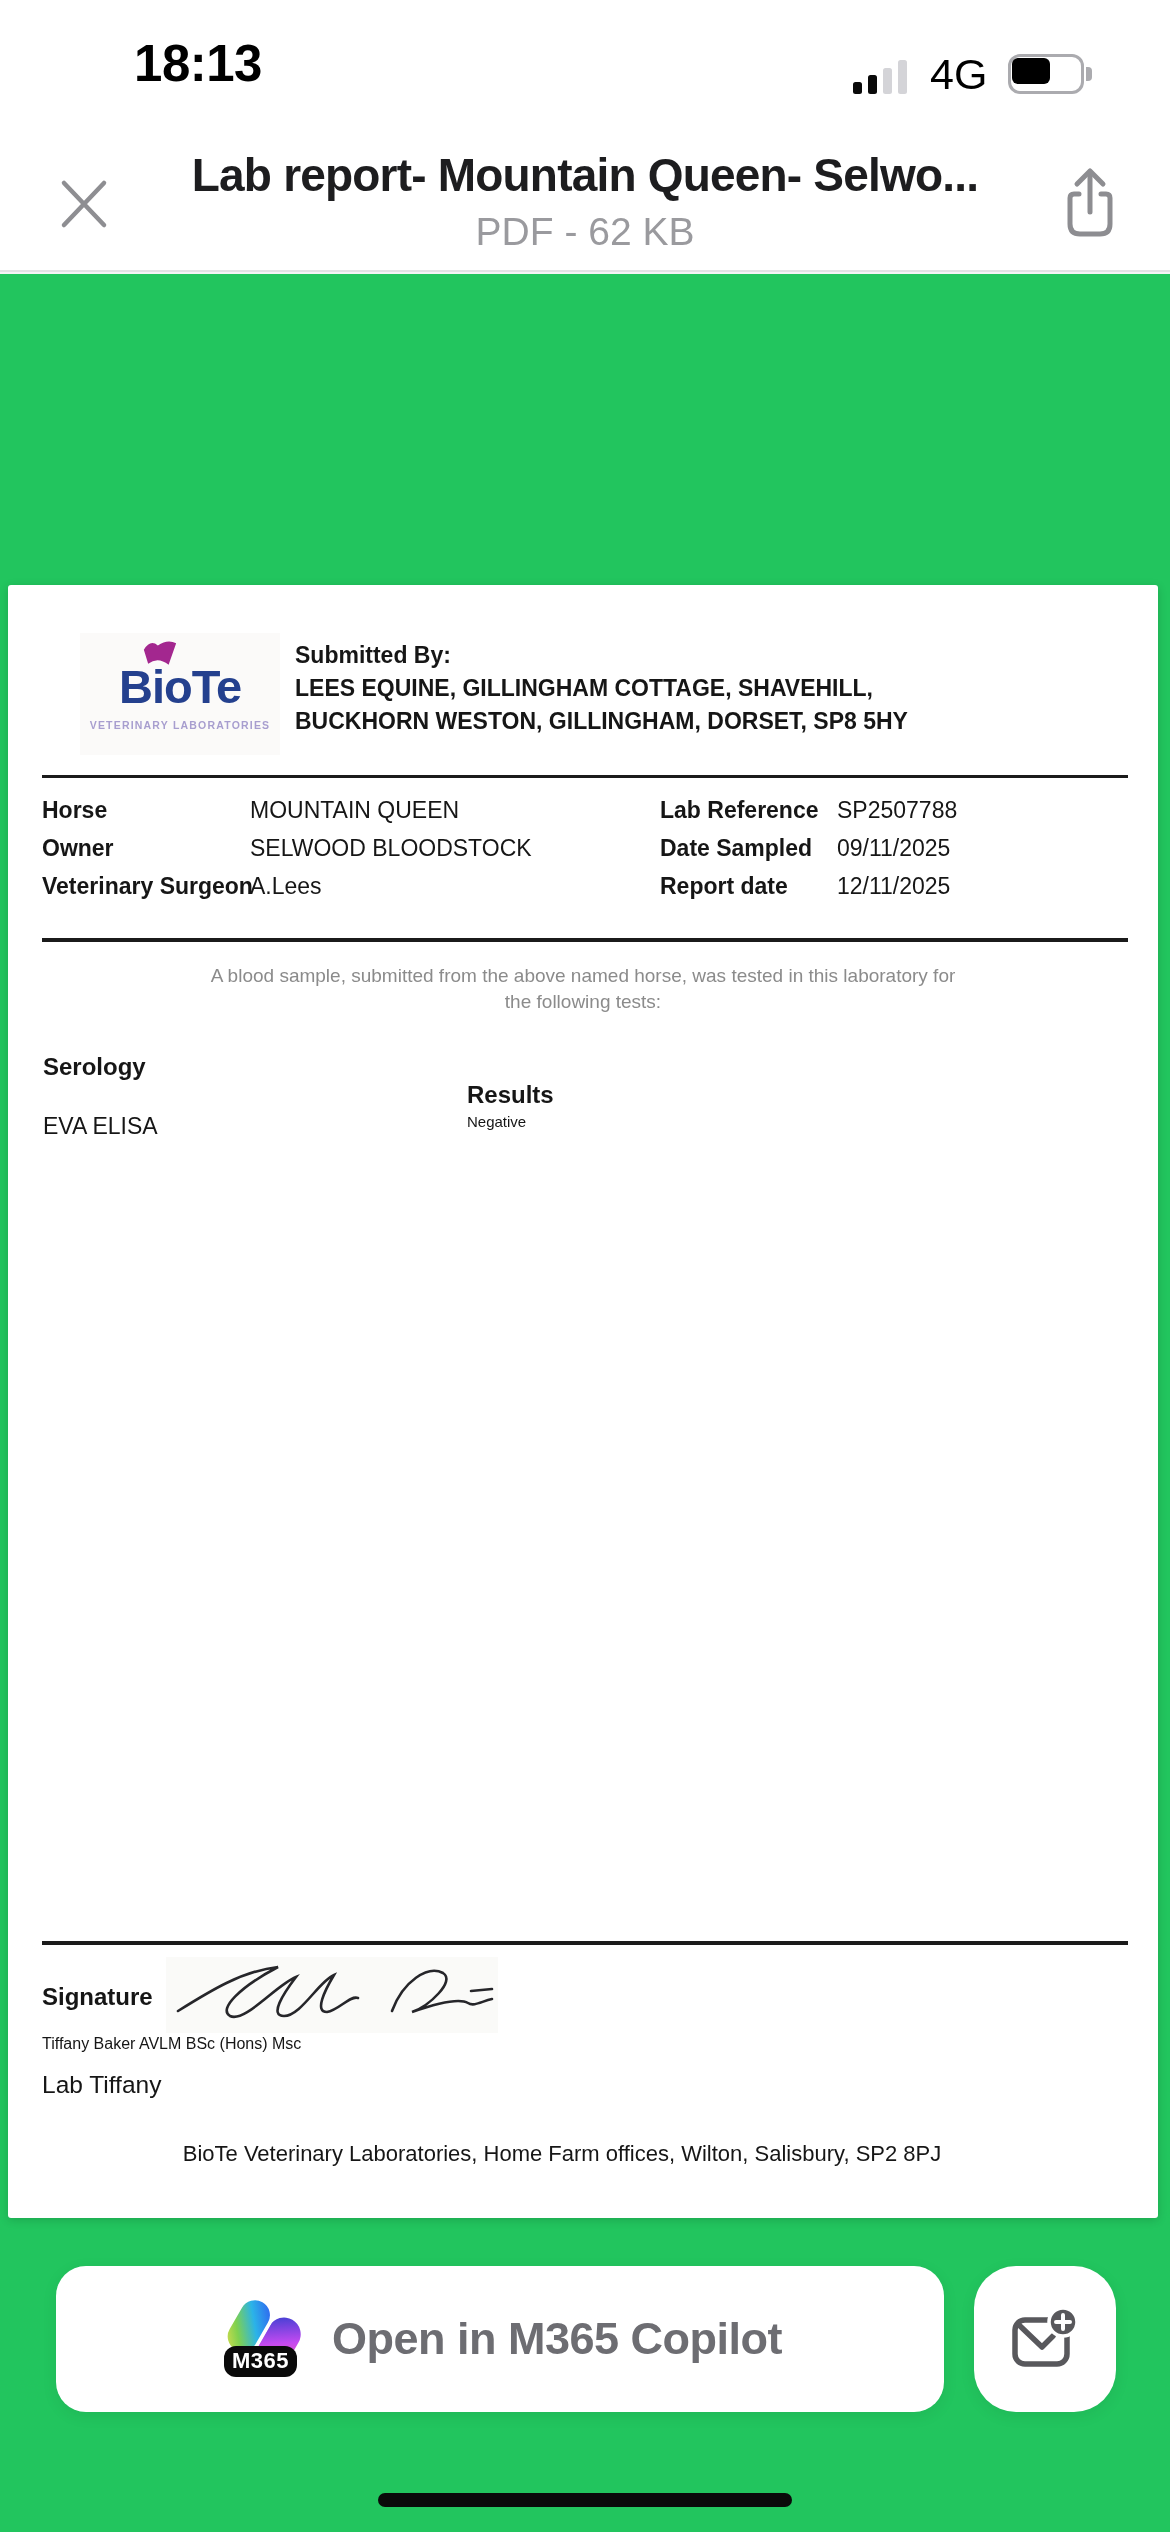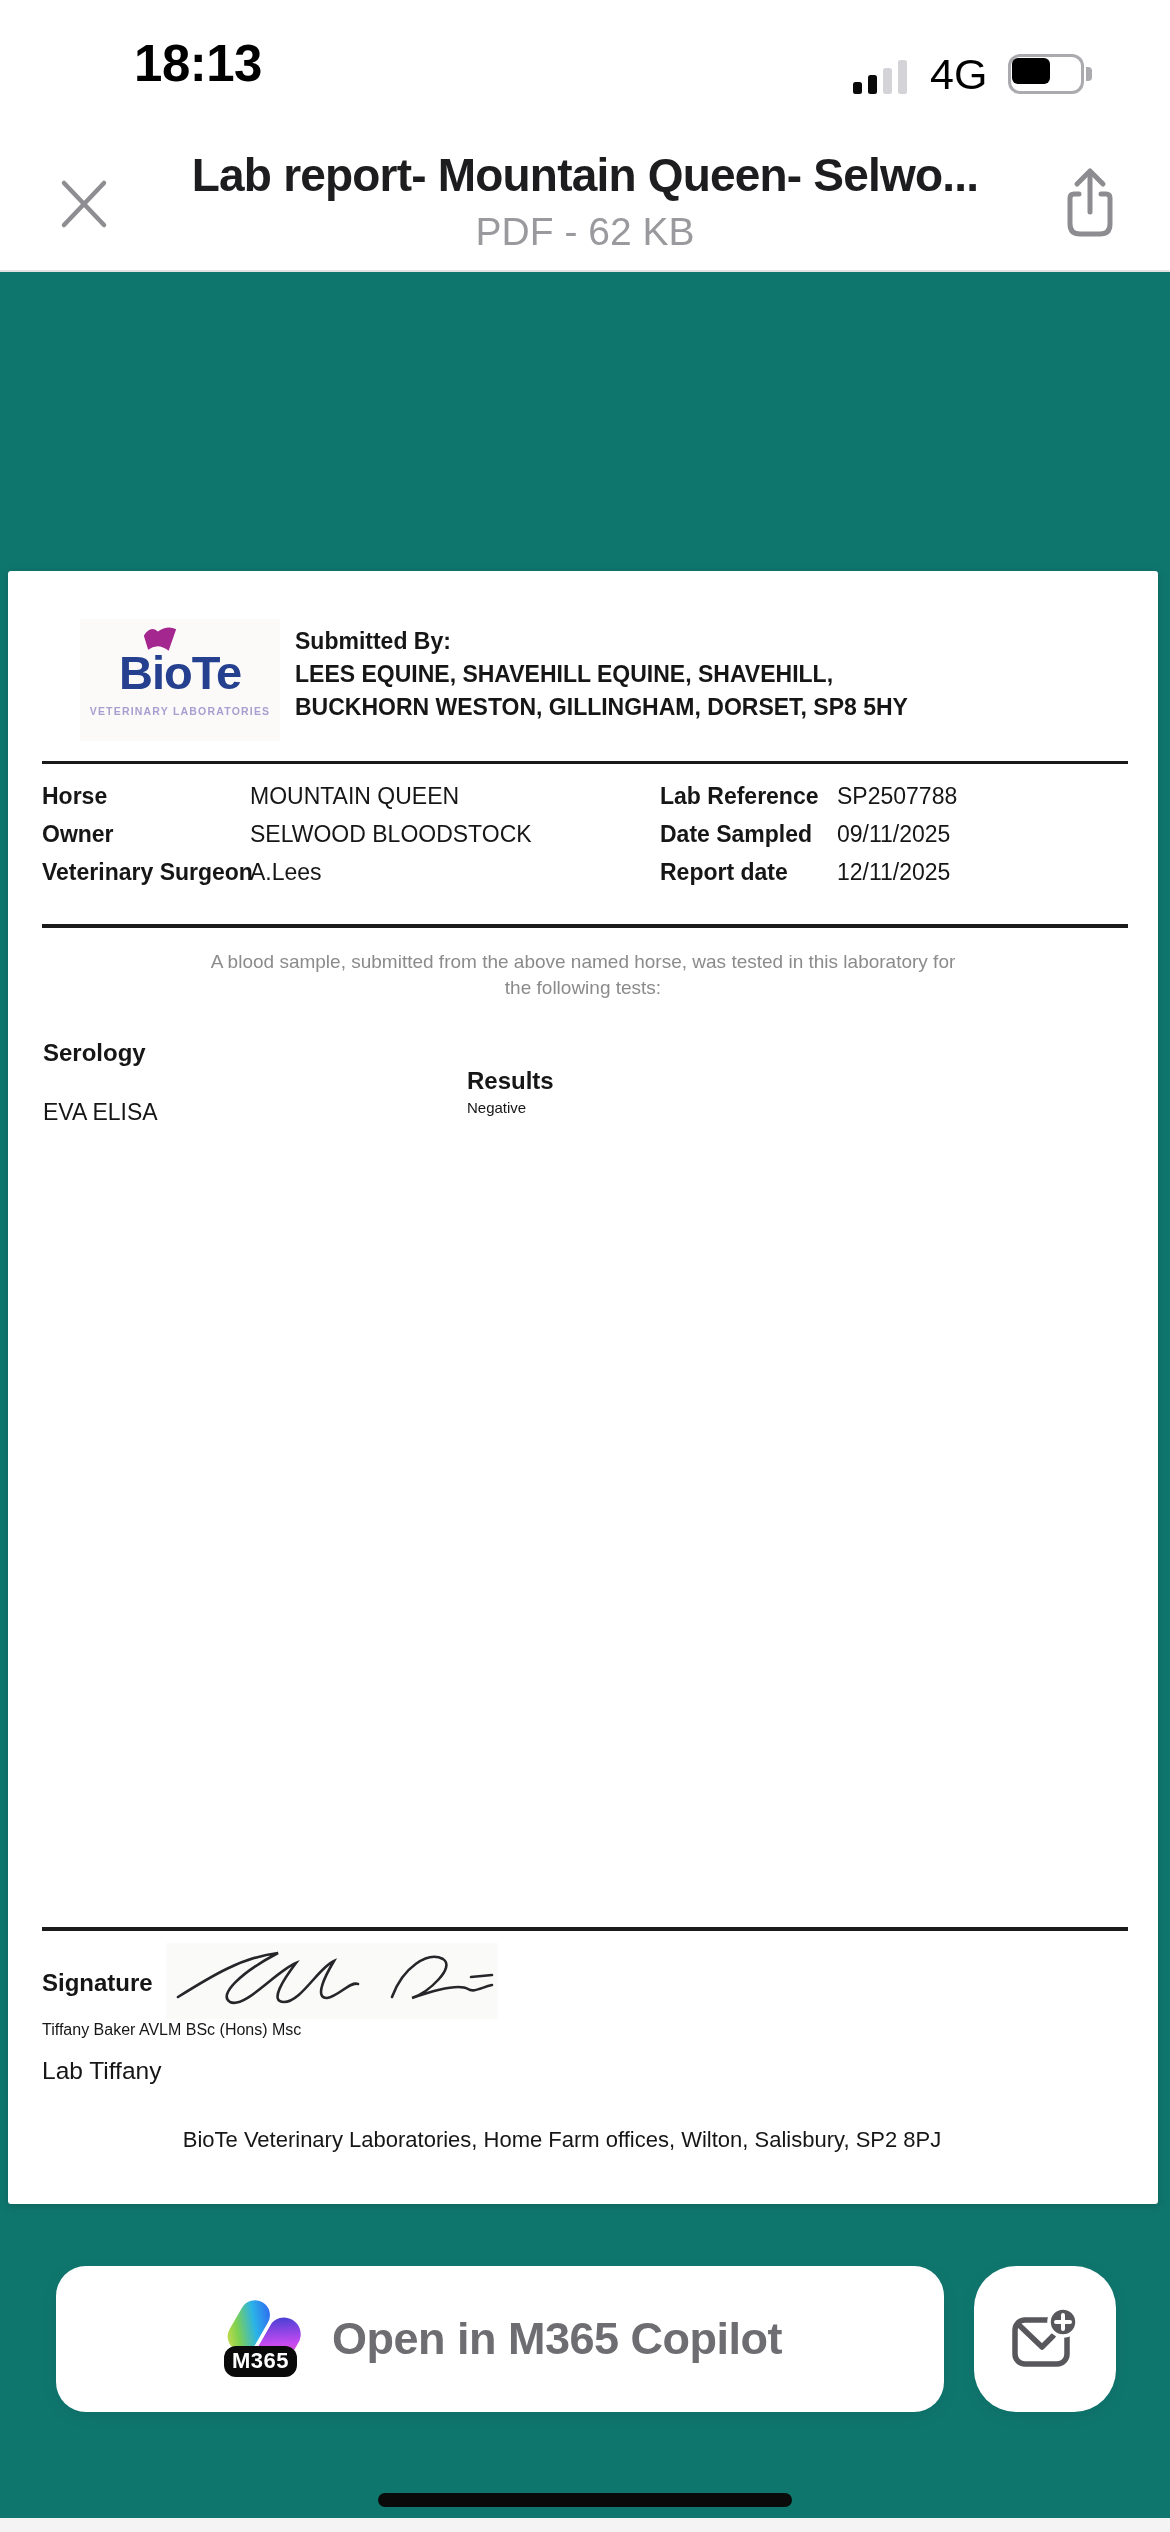--- a/index.html
+++ b/index.html
@@ -21,21 +21,21 @@
   .network{position:absolute;left:930px;top:50px;font-size:43px;font-weight:500;color:#000;}
   .battery{position:absolute;left:1008px;top:54px;width:88px;height:40px;}
   .batt-body{position:absolute;left:0;top:0;width:76px;height:40px;border:3px solid #ababaf;border-radius:12px;}
   .batt-fill{position:absolute;left:4px;top:4px;width:38px;height:26px;background:#000;border-radius:6px;}
   .batt-nub{position:absolute;left:78px;top:13px;width:6px;height:14px;background:#ababaf;border-radius:0 4px 4px 0;}
   .close-btn{position:absolute;left:50px;top:170px;width:68px;height:68px;display:flex;align-items:center;justify-content:center;}
   .doc-title{position:absolute;left:120px;top:148px;width:930px;text-align:center;font-size:46px;font-weight:600;color:#1d1d1f;letter-spacing:-0.8px;white-space:nowrap;overflow:hidden;}
   .doc-subtitle{position:absolute;left:0;top:210px;width:1170px;text-align:center;font-size:39px;font-weight:400;color:#9a9a9e;}
   .share-btn{position:absolute;left:1050px;top:158px;width:80px;height:90px;display:flex;align-items:center;justify-content:center;}
   
-  .viewer{position:absolute;left:0;top:260px;width:1170px;height:2258px;background:#0f766e;}
+  .viewer{position:absolute;left:0;top:274px;width:1170px;height:2258px;background:#22c55e;}
   .doc-card{position:absolute;left:8px;top:311px;width:1150px;height:1633px;background:#ffffff;border-radius:3px;box-shadow:0 2px 10px rgba(0,0,0,0.16);}
   
   .logo-box{position:absolute;left:72px;top:48px;width:200px;height:122px;background:#fbfaf9;text-align:center;}
   .butterfly{position:absolute;left:58px;top:6px;width:44px;height:28px;}
   .brand{position:absolute;left:0;top:26px;width:100%;font-size:47px;font-weight:800;color:#24408e;letter-spacing:-1px;}
   .tagline{position:absolute;left:0;top:86px;width:100%;font-size:10.5px;font-weight:600;color:#a89ecf;letter-spacing:1.2px;}
   
   .submitted{position:absolute;left:287px;top:54px;font-size:23px;font-weight:700;color:#161616;line-height:33px;}
   
   .hr{position:absolute;left:34px;width:1086px;background:#1b1b1b;}
@@ -116,21 +116,21 @@
       <div class="logo-box">
         <svg class="butterfly" viewBox="0 0 34 26">
           <path d="M2 10 Q8 0 15 6 Q24 0 32 4 L25 24 Q15 16 6 23 Z" fill="#a3278f"></path>
         </svg>
         <div class="brand">BioTe</div>
         <div class="tagline">VETERINARY LABORATORIES</div>
       </div>
 
       <div class="submitted">
         <div>Submitted By:</div>
-        <div>LEES EQUINE, SHAVEHILL EQUINE, SHAVEHILL,</div>
+        <div>LEES EQUINE, GILLINGHAM COTTAGE, SHAVEHILL,</div>
         <div>BUCKHORN WESTON, GILLINGHAM, DORSET, SP8 5HY</div>
       </div>
 
       <div class="hr hr1"></div>
 
       <div class="info-row row1">
         <span class="ll">Horse</span>
         <span class="lv">MOUNTAIN QUEEN</span>
         <span class="rl">Lab Reference</span>
         <span class="rv">SP2507788</span>

